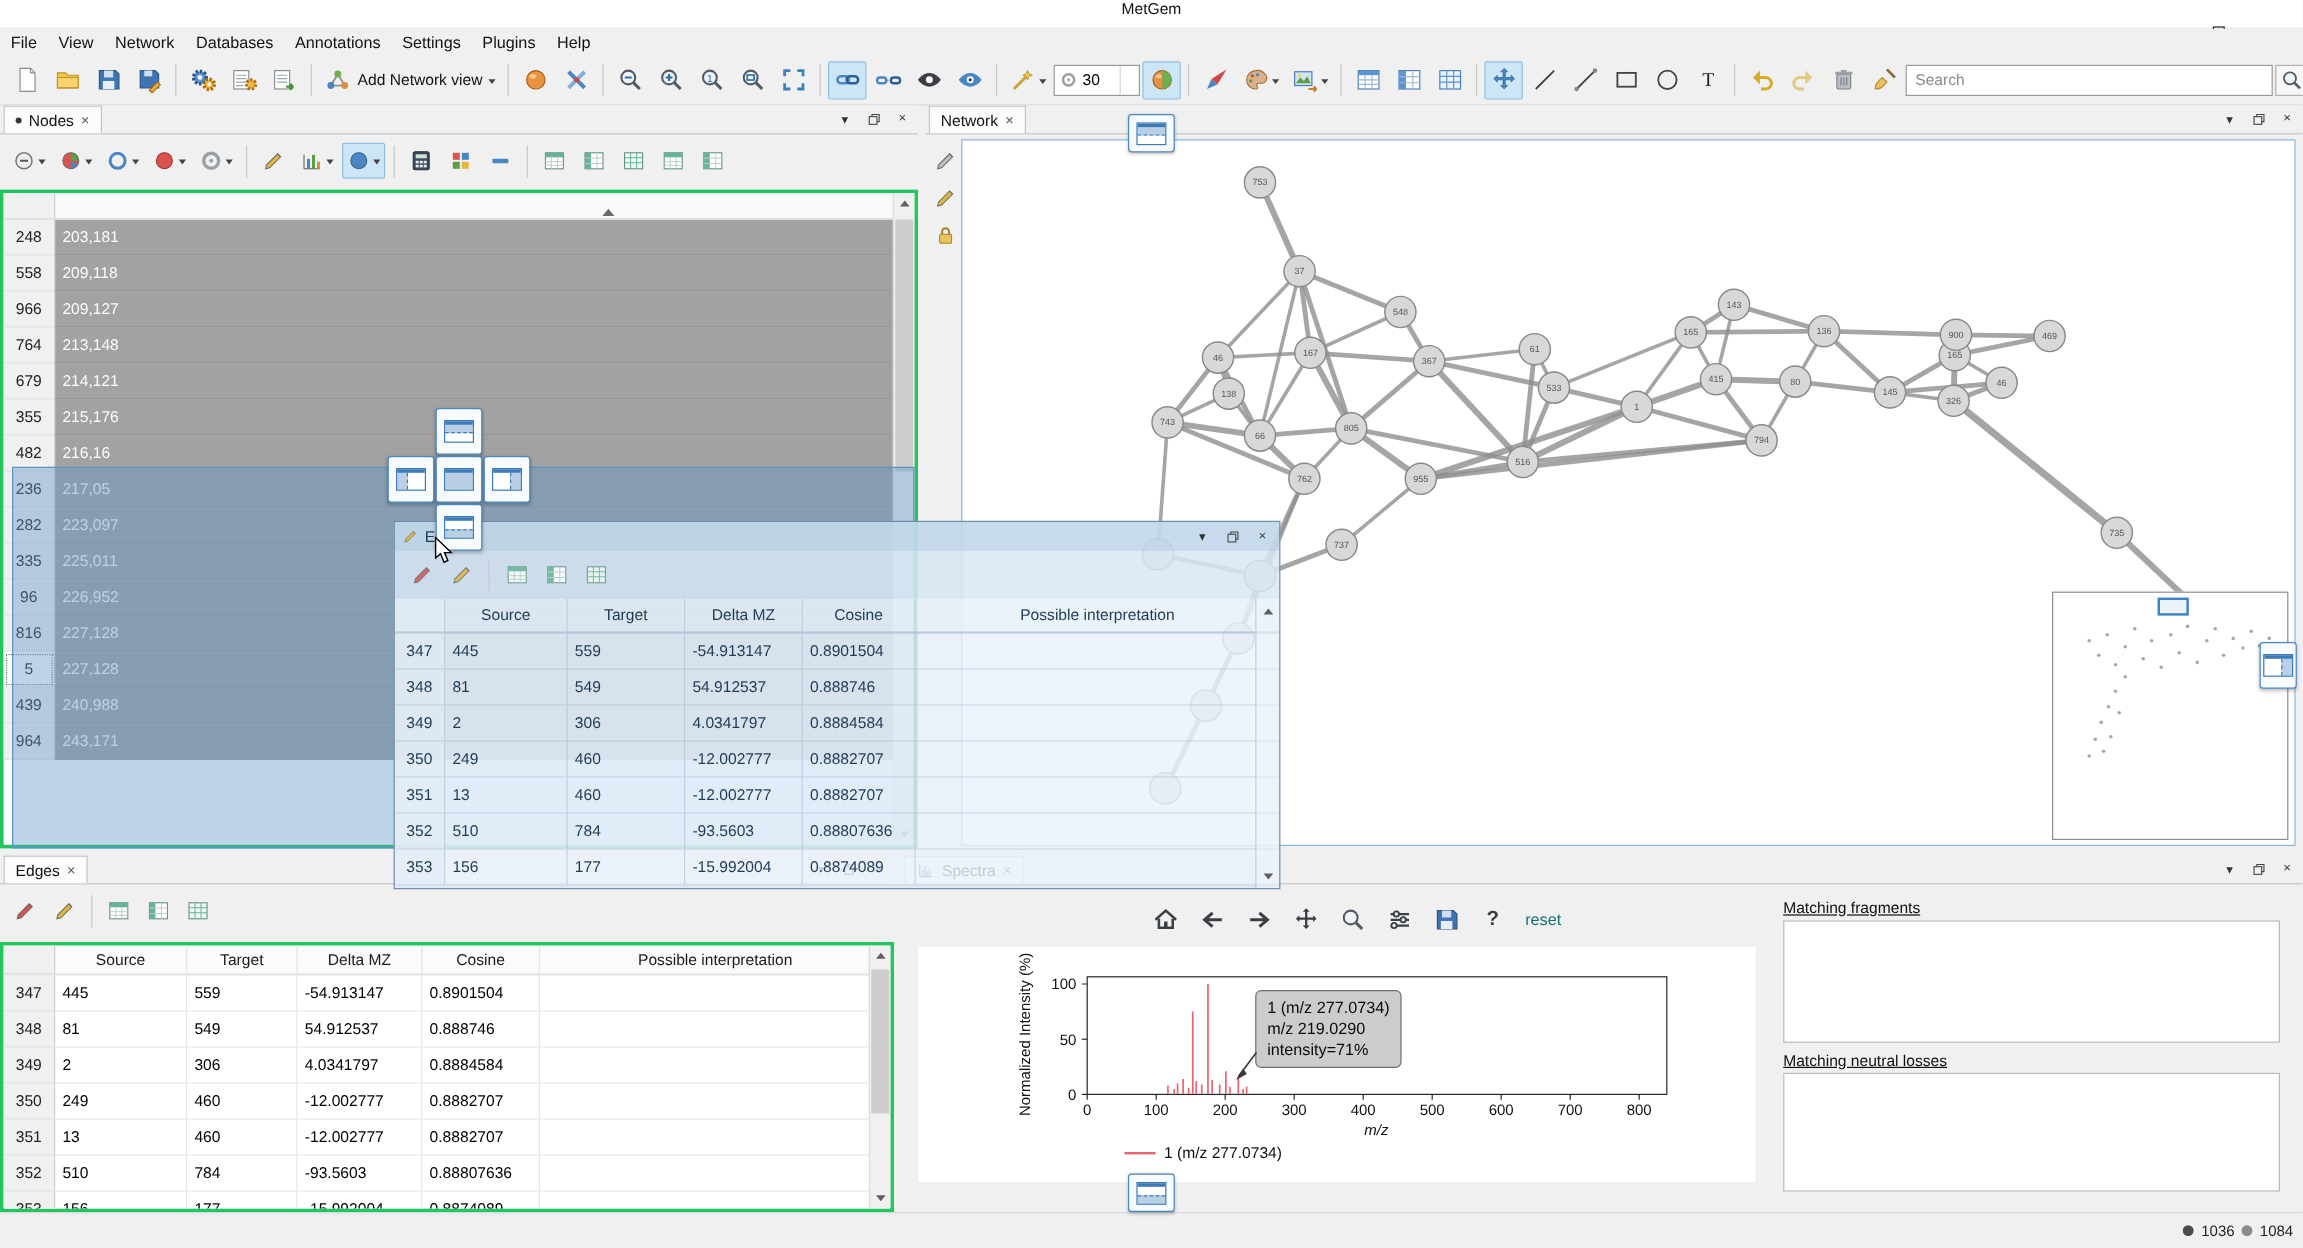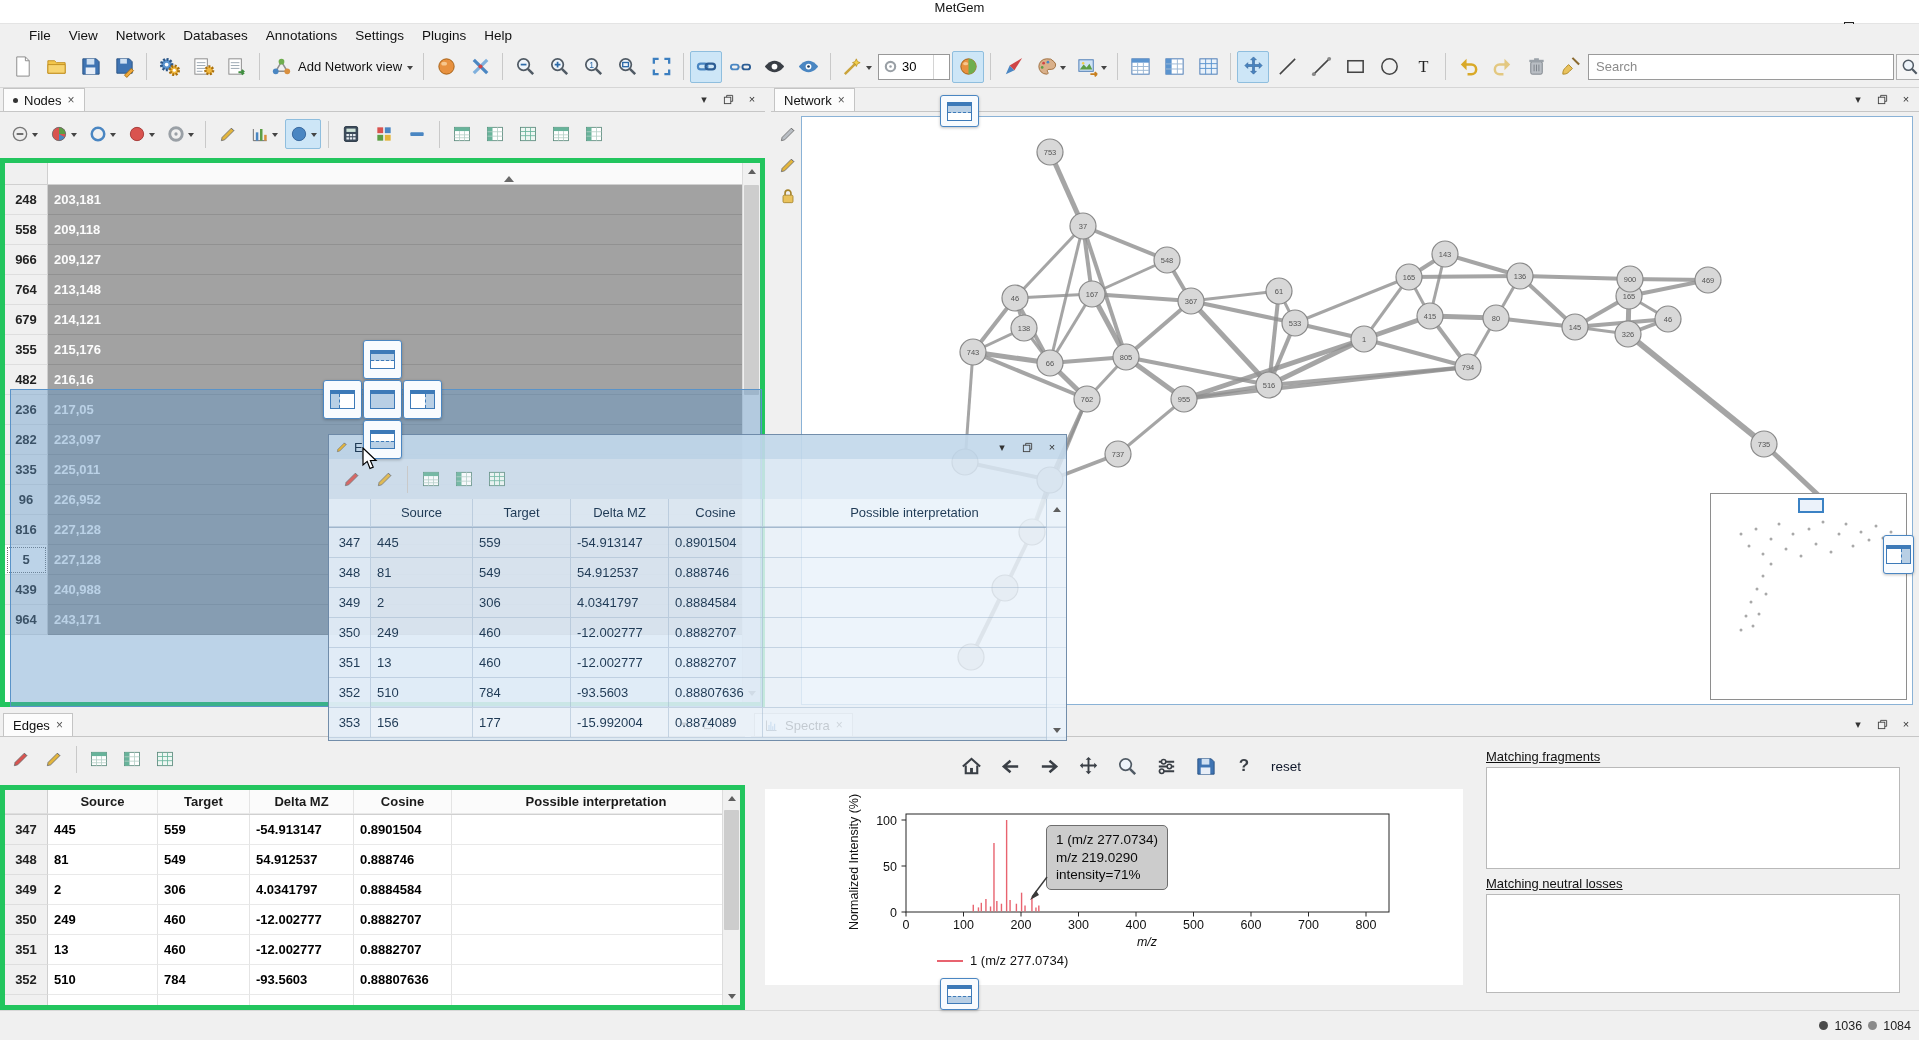--- a/index.html
+++ b/index.html
@@ -12,21 +12,21 @@
   
   .titlebar{position:absolute;left:0;top:0;width:1919px;height:24px;background:#fff;display:flex;align-items:center;border-bottom:1px solid #e4e4e4;flex-direction:column;}
   .titlebar .appicon{width:16px;height:16px;margin:0 6px 0 8px;}
   .titlebar .title{font-size:13px;color:#111;}
   .wincontrols{margin-left:auto;display:flex;height:24px;}
   .winbtn{width:47px;height:24px;display:flex;align-items:center;justify-content:center;color:#222;font-size:13px;}
   .winbtn .minline{width:11px;height:1px;background:#222;}
   .winbtn .maxbox{width:10px;height:10px;border:1px solid #222;}
 
   
-  .menubar{position:absolute;left:0;top:24px;width:1919px;height:22px;background:#f0f0f0;display:flex;align-items:center;padding-left:20px;}
+  .menubar{position:absolute;left:0;top:24px;width:1919px;height:22px;background:#f0f0f0;display:flex;align-items:center;padding-left:0;}
   .menu-item{padding:2px 9px;font-size:13.5px;color:#111;}
 
   
   .toolbar{position:absolute;left:0;top:46px;width:1919px;height:42px;background:#f0f0f0;border-bottom:1px solid #d6d6d6;display:flex;align-items:center;padding:0 6px;gap:2px;}
   .btn{height:32px;min-width:32px;border:1px solid transparent;border-radius:2px;display:flex;align-items:center;justify-content:center;flex:0 0 auto;padding:0 3px;gap:2px;}
   .btn.checked{background:#cde6f7;border-color:#8fbede;}
   .btn .dd{width:0;height:0;border:3.5px solid transparent;border-top:4.5px solid #444;margin-top:5px;}
   .btn .lbl{font-size:13px;padding:0 3px;color:#111;}
   .sep{width:1px;height:27px;background:#c9c9c9;margin:0 4px;flex:0 0 auto;}
   .spinbox{height:26px;width:72px;background:#fff;border:1px solid #989898;display:flex;align-items:center;padding-left:4px;gap:4px;flex:0 0 auto;}
@@ -42,21 +42,21 @@
   .tabbar{position:absolute;left:0;top:0;right:0;height:24px;display:flex;align-items:flex-end;background:#f0f0f0;border-bottom:1px solid #c6c6c6;}
   .tab{height:23px;display:flex;align-items:center;gap:6px;padding:0 9px;background:#fcfcfc;border:1px solid #c4c4c4;border-bottom:none;font-size:13px;margin-left:3px;color:#111;}
   .tab .x{font-size:12px;color:#555;}
   .tab .dot{width:5px;height:5px;border-radius:50%;background:#333;}
   .dockbtns{position:absolute;right:5px;top:3px;display:flex;gap:8px;align-items:center;}
   .dockbtn{width:16px;height:16px;display:flex;align-items:center;justify-content:center;color:#333;font-size:11px;}
   .dtoolbar{position:absolute;left:0;top:24px;right:0;height:44px;display:flex;align-items:center;padding:0 6px;gap:3px;}
   .dtoolbar .btn{height:30px;min-width:30px;}
 
   
-  .tablebox{position:absolute;background:#fff;border:5px solid #22c55e;overflow:hidden;font-weight:bold;}
+  .tablebox{position:absolute;background:#fff;border:3px solid #22c55e;overflow:hidden;}
   .t-head{display:flex;height:25px;background:#fbfbfb;border-bottom:1px solid #d0d0d0;text-align:center;}
   .t-head .cell{justify-content:center;color:#1a1a1a;}
   .t-row{display:flex;height:30px;background:#fff;}
   .cell{padding:0 6px;display:flex;align-items:center;overflow:hidden;white-space:nowrap;border-right:1px solid #e4e4e4;border-bottom:1px solid #e9e9e9;font-size:13px;}
   .rowhdr{width:43px;background:#f0f0f0;color:#222;justify-content:center;flex:0 0 auto;border-right:1px solid #cfcfcf;border-bottom:1px solid #dedede;}
   .t-row.sel .cell{background:#a2a2a2;color:#fcfcfc;border-bottom-color:#919191;border-right-color:#919191;}
   .t-row.sel .cell.rowhdr{background:#f0f0f0;color:#222;border-right-color:#cfcfcf;border-bottom-color:#dedede;}
   .t-row.cur .cell.rowhdr{background:#fff;outline:1px dotted #777;outline-offset:-3px;}
   .c-mz{flex:1;border-right:none;}
   .c-src{width:110px;} .c-tgt{width:92px;} .c-dmz{width:104px;} .c-cos{width:98px;} .c-int{flex:1;border-right:none;}
@@ -75,21 +75,21 @@
   
   .net-side{position:absolute;left:3px;top:32px;display:flex;flex-direction:column;gap:4px;}
   .net-side .btn{height:27px;min-width:27px;}
   .net-canvas{position:absolute;left:30px;top:28px;width:1112px;height:589px;background:#fff;border:1px solid #8ab2d6;overflow:hidden;}
   .minimap{position:absolute;left:908px;top:376px;width:197px;height:207px;background:#fff;border:1px solid #8e8e8e;}
   .mm-view{position:absolute;left:87px;top:4px;width:26px;height:15px;border:2px solid #3b82c4;background:rgba(120,170,220,.15);}
 
   
   .navbar{position:absolute;left:205px;top:38px;display:flex;align-items:center;gap:8px;}
   .navbar .btn{height:30px;min-width:30px;}
-  .navbar .reset{font-size:13.5px;color:#0f172a;padding:0 4px;}
+  .navbar .reset{font-size:13.5px;color:#0f766e;padding:0 4px;}
   .plotbox{position:absolute;left:14px;top:76px;width:698px;height:196px;background:#fff;}
   .plotbox svg{position:absolute;left:0;top:0;font-family:inherit;}
   .xlab{position:absolute;left:342px;top:146px;width:80px;text-align:center;font-size:12.5px;font-style:italic;color:#111;}
   .ylab{position:absolute;left:19px;top:66px;width:140px;text-align:center;font-size:12.5px;color:#111;transform:rotate(-90deg);}
   .legend{position:absolute;left:172px;top:164px;display:flex;align-items:center;gap:7px;font-size:13px;color:#111;}
   .legend .lline{width:26px;height:2px;background:#e8636f;}
   .tooltip{position:absolute;left:295px;top:112px;background:rgba(201,201,201,.95);border:1px solid #6e6e6e;border-radius:5px;padding:5px 9px;font-size:13.5px;line-height:1.3;color:#0a0a0a;white-space:nowrap;}
   .match-label{position:absolute;font-size:13px;color:#111;text-decoration:underline;}
   .match-box{position:absolute;background:#fff;border:1px solid #b9b9b9;}
 

